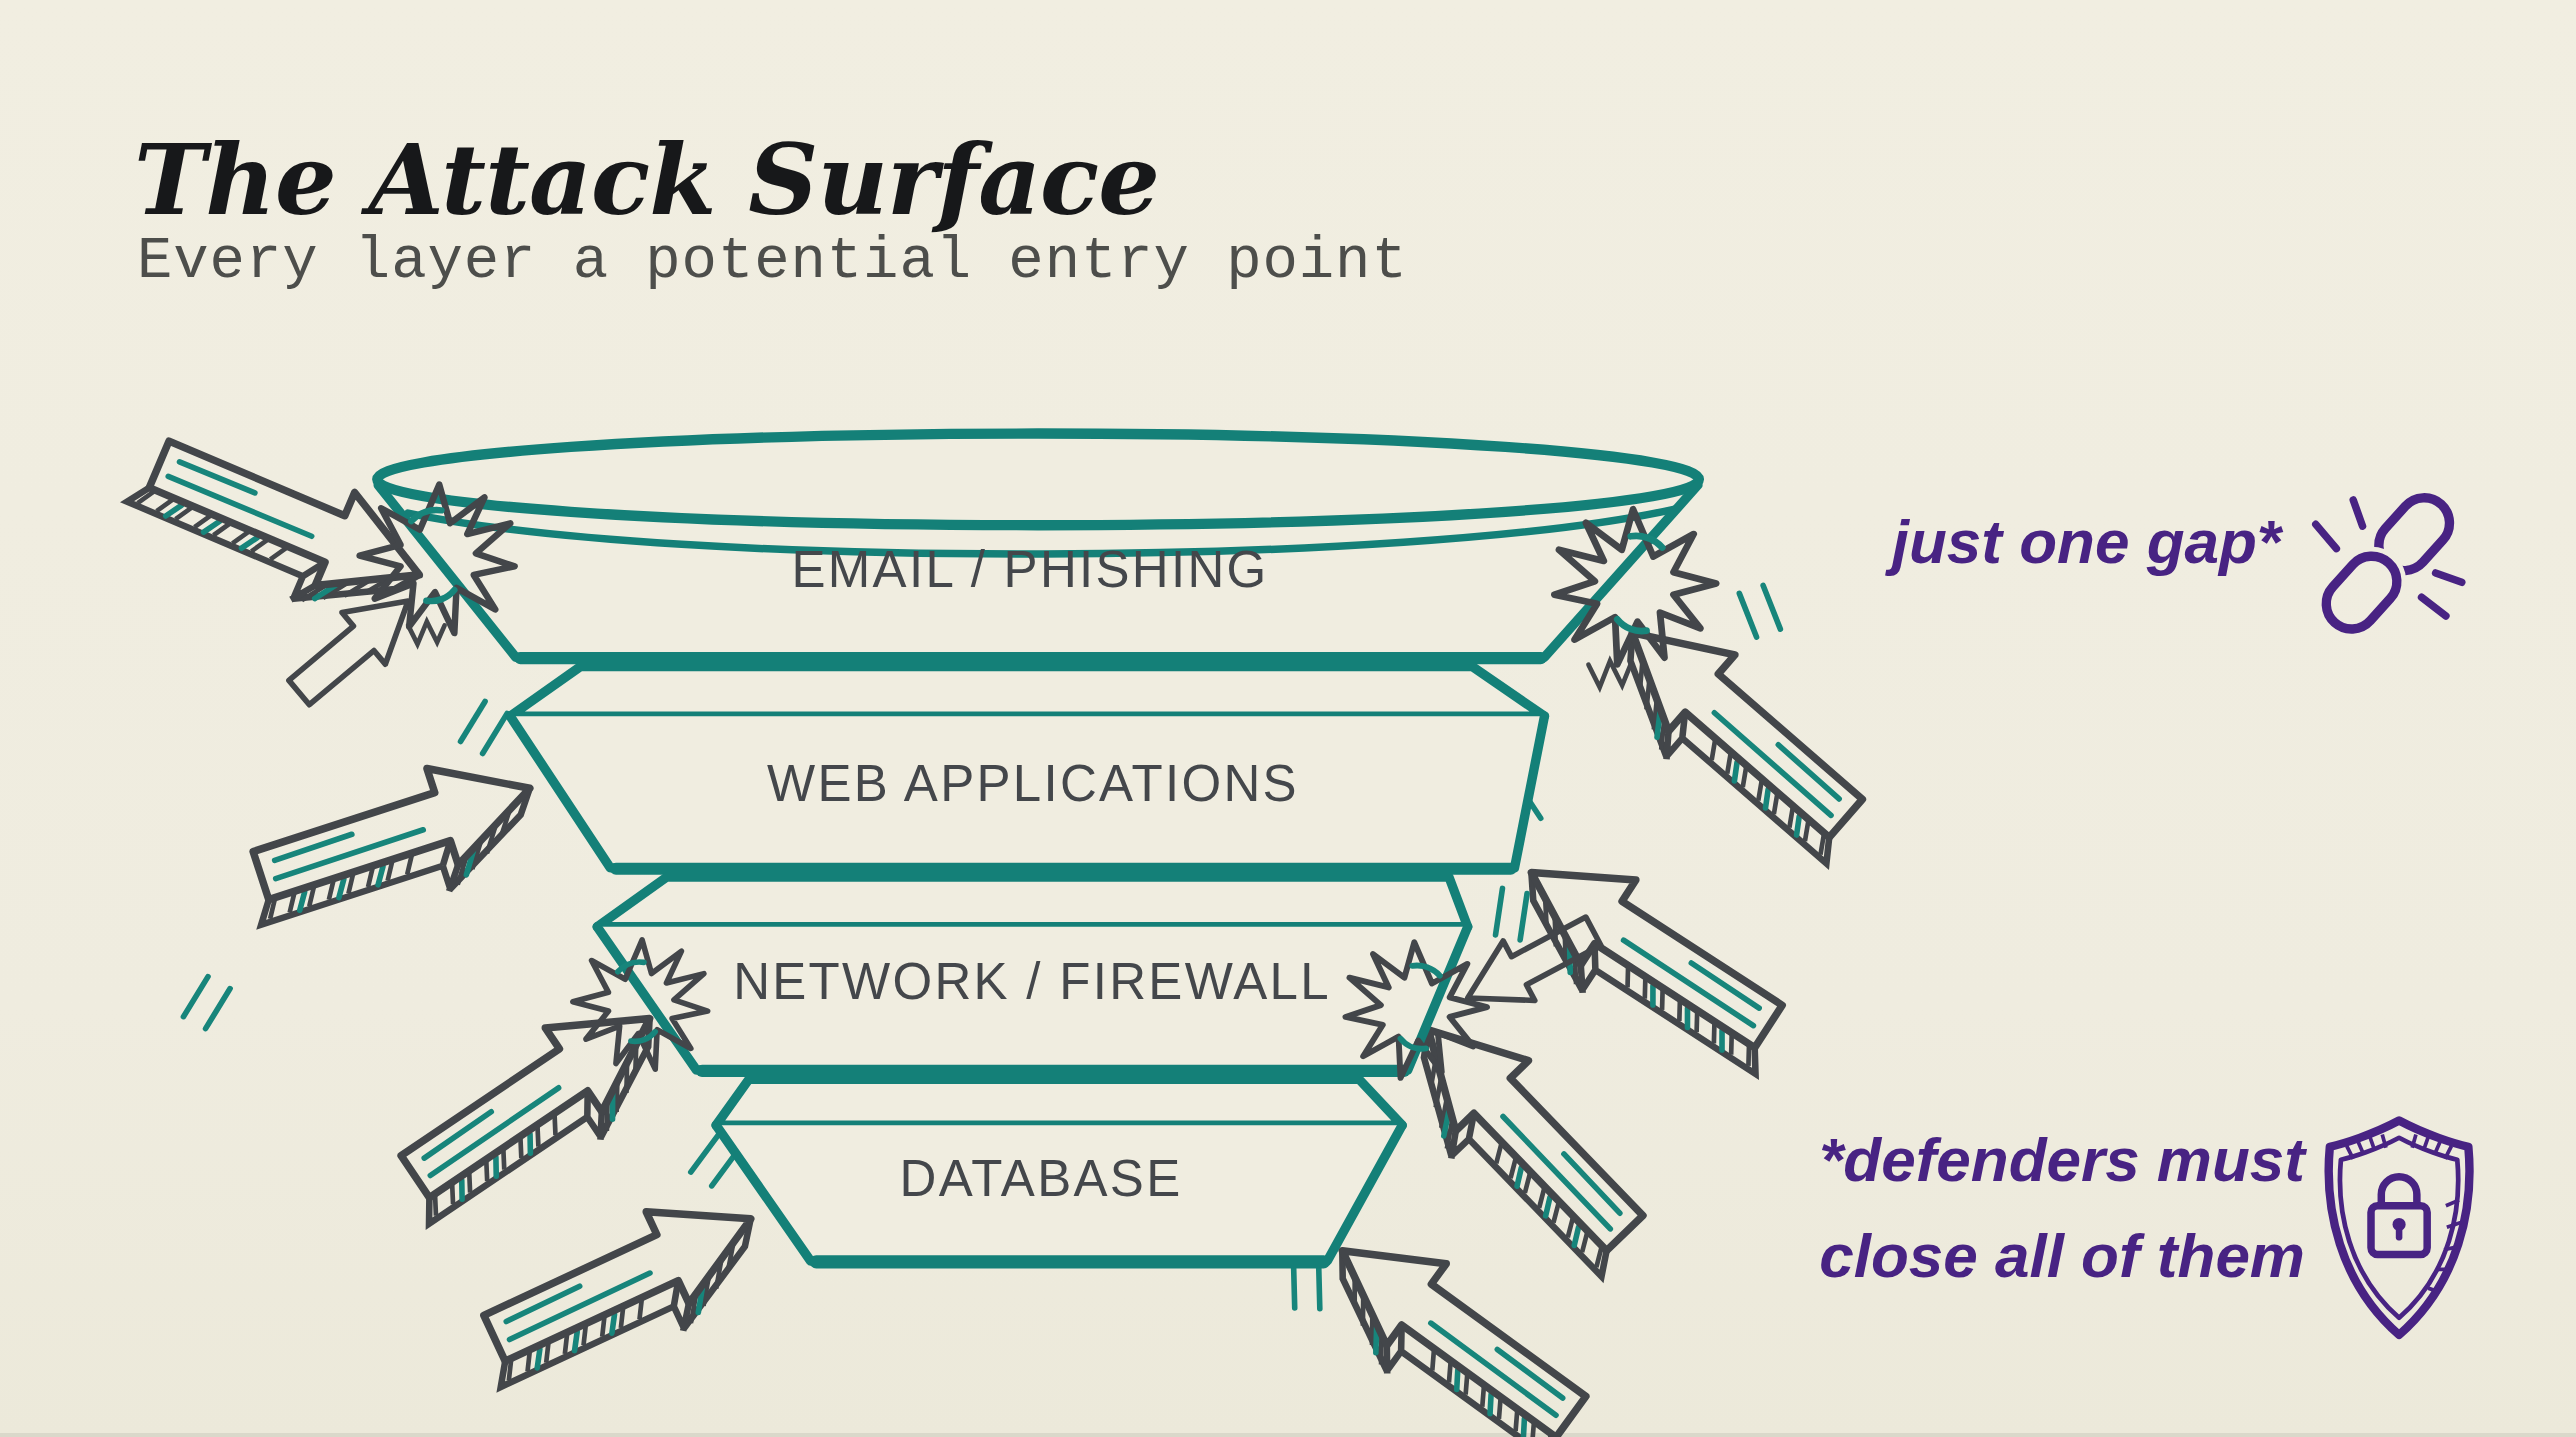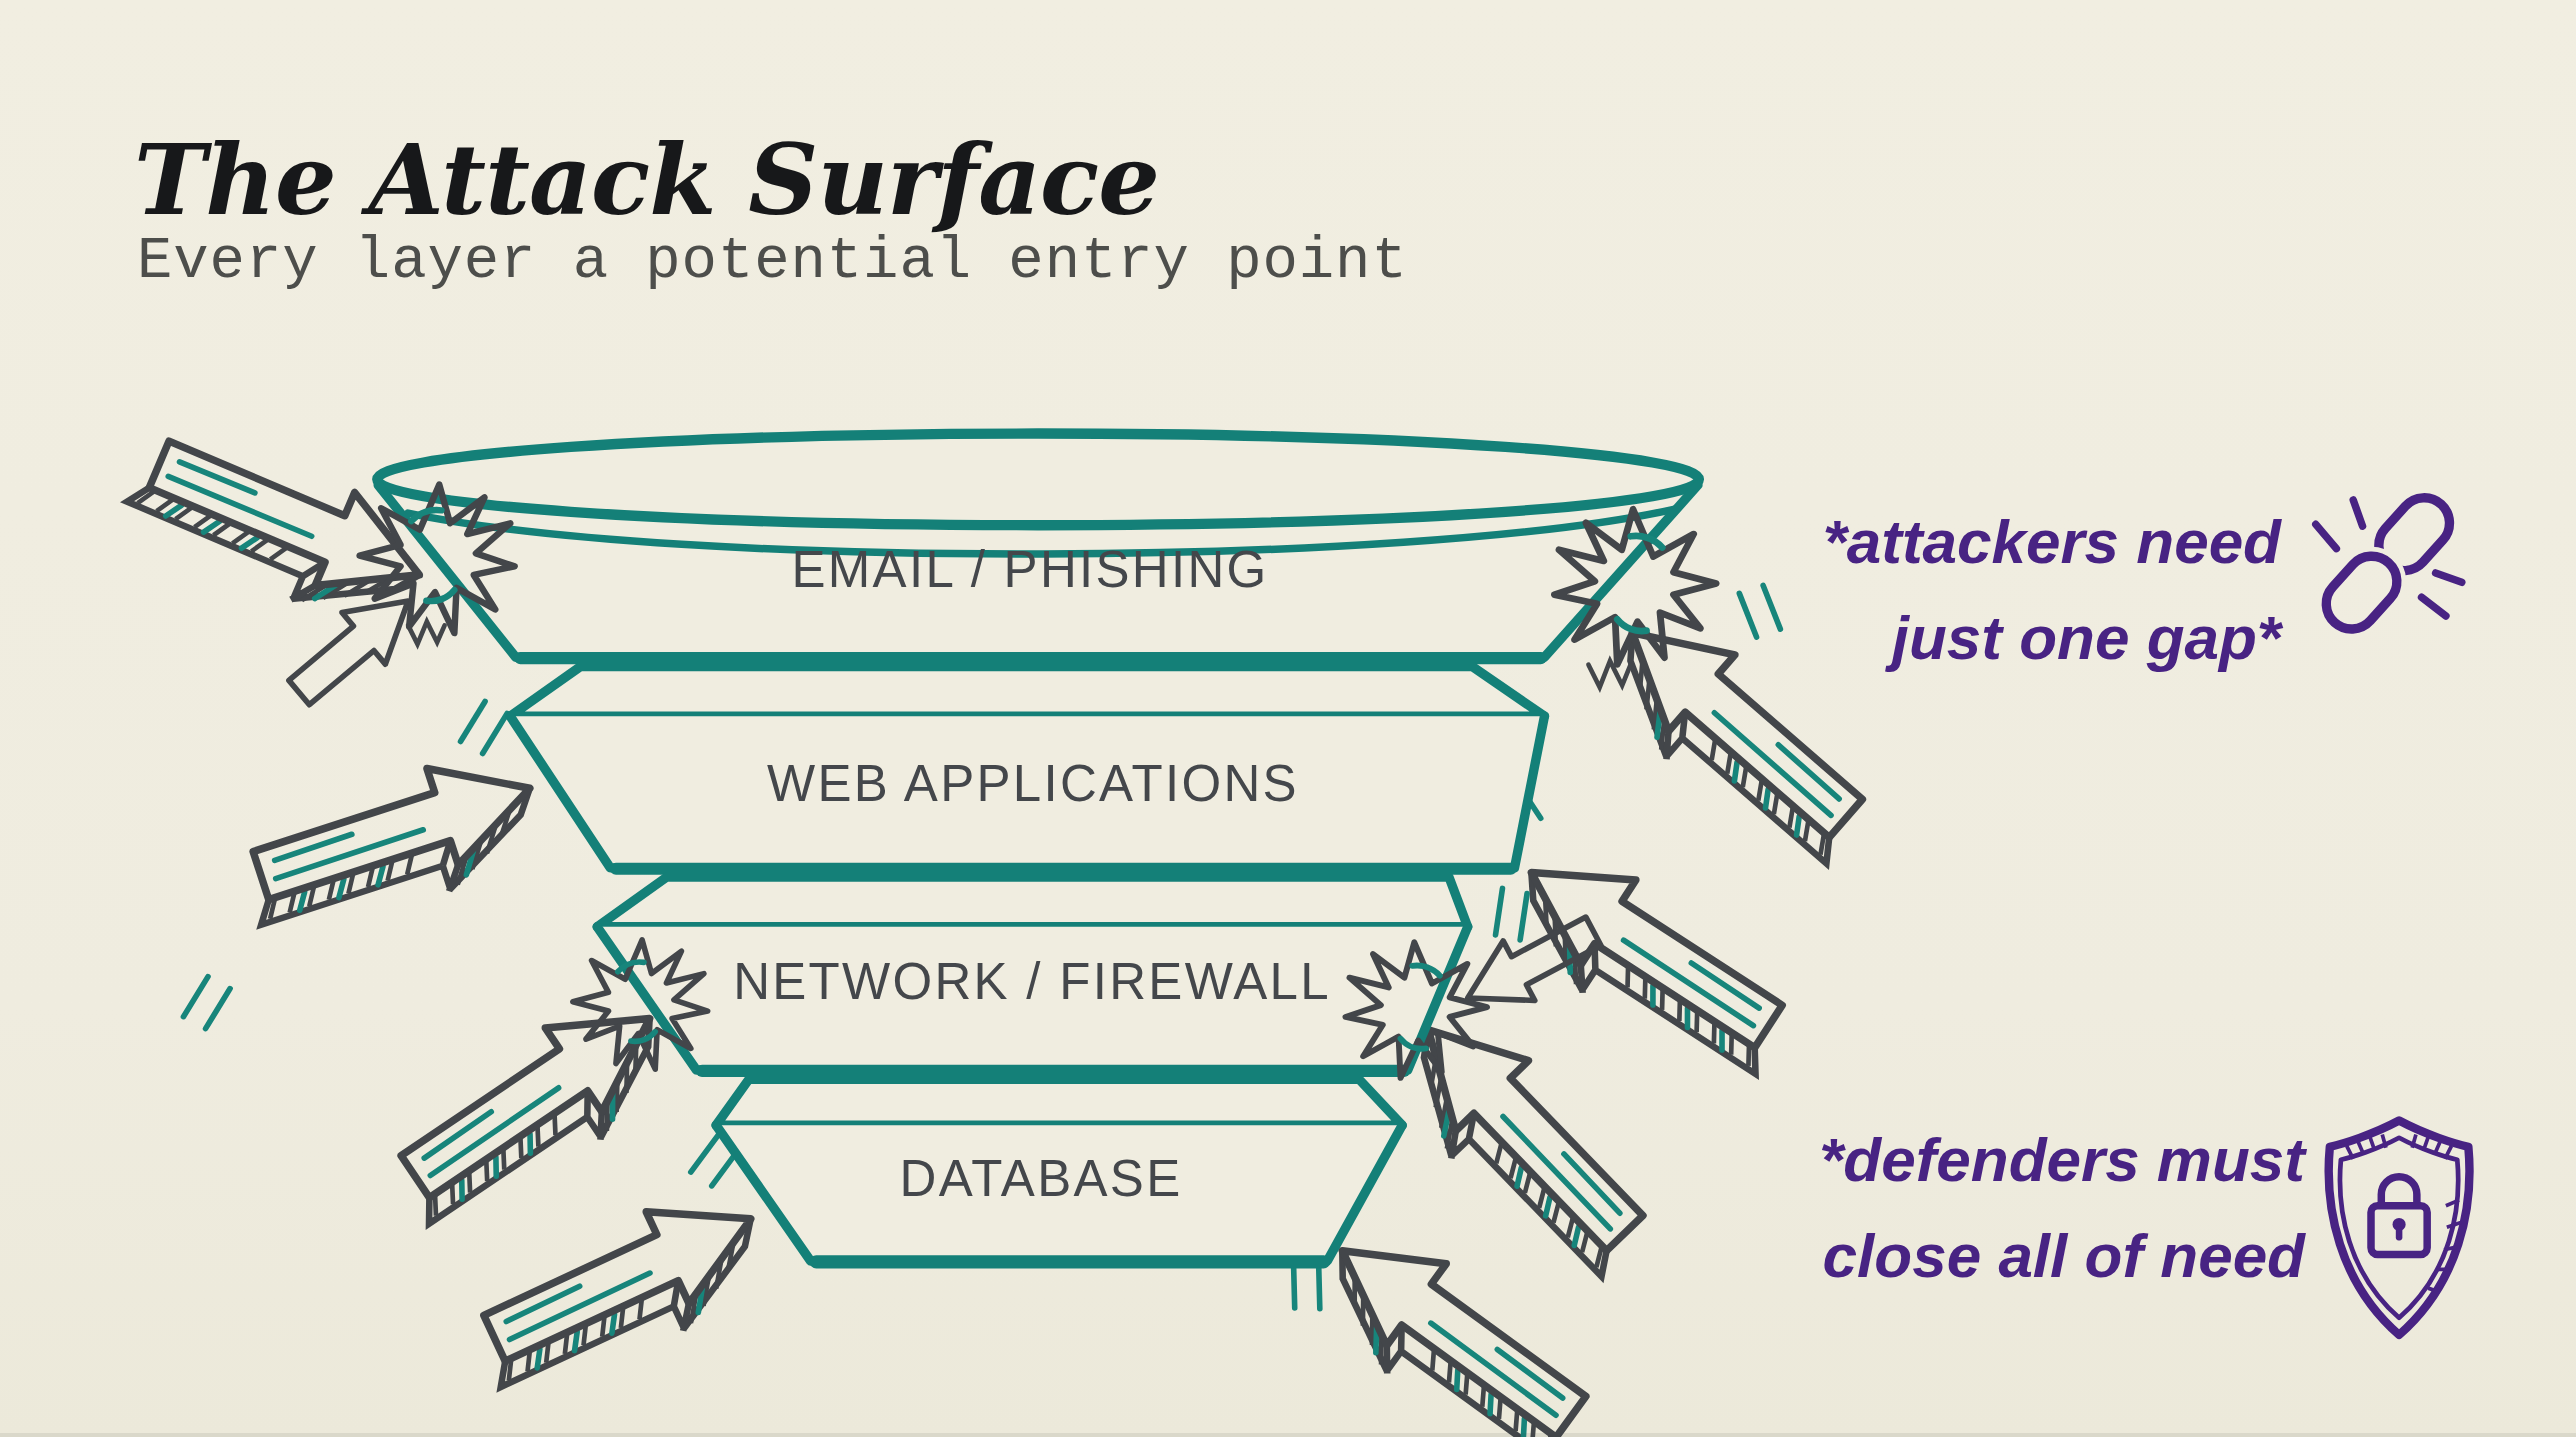--- a/index.html
+++ b/index.html
@@ -150,23 +150,22 @@
 
   <h1 class="title">The Attack Surface</h1>
   <div class="subtitle">Every layer a potential entry point</div>
 
   <div class="layer-label" style="left:1030px;top:569px;">EMAIL / PHISHING</div>
   <div class="layer-label" style="left:1033px;top:783px;">WEB APPLICATIONS</div>
   <div class="layer-label" style="left:1032px;top:981px;text-align:right;">NETWORK / FIREWALL</div>
   <div class="layer-label" style="left:1041px;top:1178px;">DATABASE</div>
 
   <div class="note note-attackers">
-    <div>*attackers need</div>
     <div>just one gap*</div>
   </div>
 
   <div class="note note-defenders">
     <div>*defenders must</div>
-    <div>close all of need</div>
+    <div>close all of them</div>
   </div>
 
 </div>
 
 
 </body></html>

